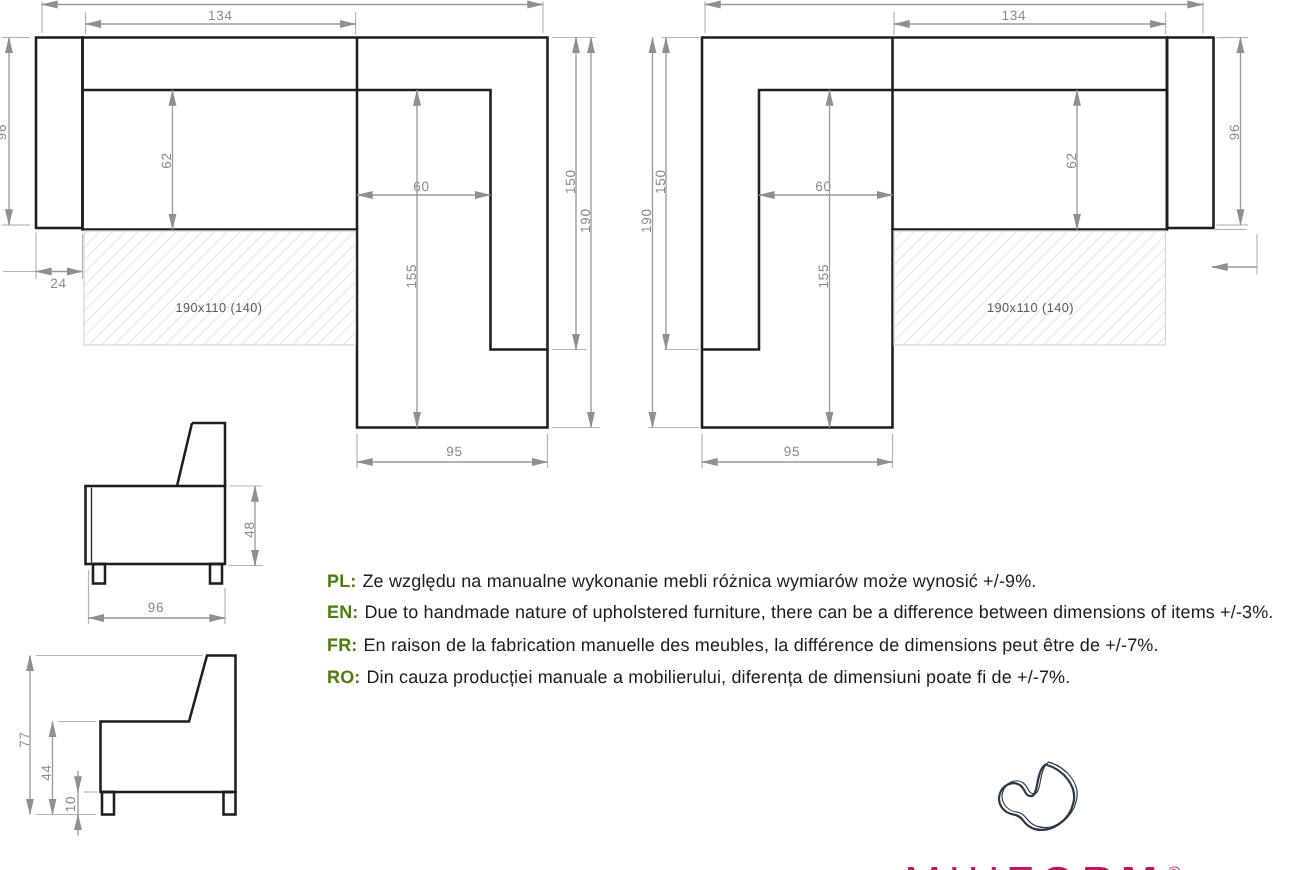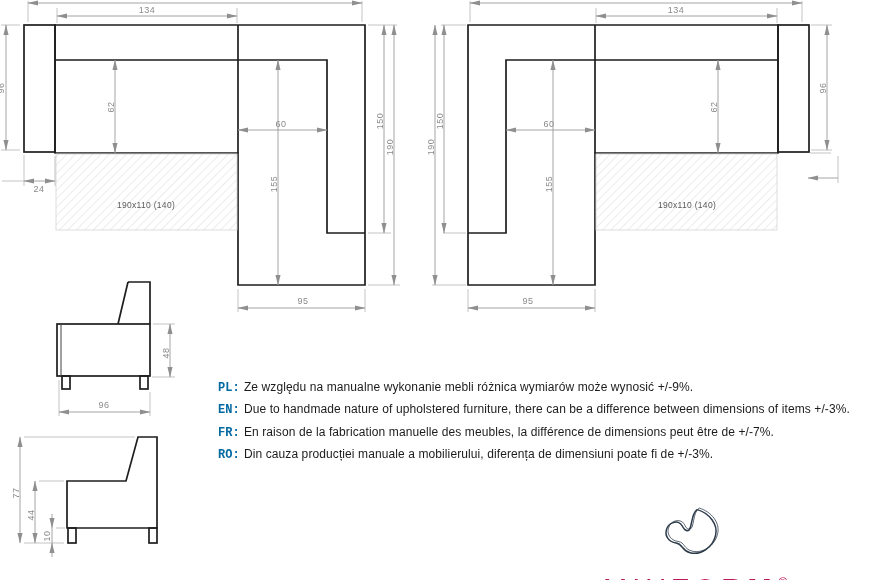--- a/index.html
+++ b/index.html
@@ -15,21 +15,21 @@
   .dtxt{font-family:"Liberation Sans",sans-serif;font-size:9px;fill:#8a8a8a;
         letter-spacing:0.5px;text-anchor:middle;}
   .htxt{font-family:"Liberation Sans",sans-serif;font-size:8.5px;fill:#5a5a5a;
         letter-spacing:0.3px;text-anchor:middle;}
   .hatchrect{fill:url(#hatch);stroke:#d4d4d4;stroke-width:0.8;}
 
   .notes{
     position:absolute;left:218px;top:377px;width:650px;
     font-size:12px;line-height:21.4px;color:#1c1c1c;letter-spacing:0.1px;
   }
-  .note b{font-weight:bold;color:#0369a1;margin-right:4px;font-family:Liberation Mono, monospace;}
+  .note b{font-weight:bold;color:#4d7c0f;margin-right:4px;}
 
   .logo{
     position:absolute;left:603px;top:506px;height:60px;
     display:flex;align-items:center;color:#be185d;flex-direction:column;
   }
   .logo .bean{position:static;flex:0 0 auto;margin-right:9px;}
   .wordmark{white-space:nowrap;font-size:29px;letter-spacing:5px;line-height:60px;}
   .wordmark .miu{font-weight:400;}
   .wordmark .form{font-weight:700;}
   .wordmark .reg{font-size:12px;font-weight:400;letter-spacing:0;
@@ -216,21 +216,21 @@
       <line class="dim" x1="52" y1="543" x2="52" y2="557" marker-start="url(#arr)"></line>
       <text class="dtxt" x="47" y="539" transform="rotate(-90 47 536)">10</text>
     </g>
   </g>
 </svg>
 
   <div class="notes">
     <div class="note"><b>PL:</b><span>Ze względu na manualne wykonanie mebli różnica wymiarów może wynosić +/-9%.</span></div>
     <div class="note"><b>EN:</b><span>Due to handmade nature of upholstered furniture, there can be a difference between dimensions of items +/-3%.</span></div>
     <div class="note"><b>FR:</b><span>En raison de la fabrication manuelle des meubles, la différence de dimensions peut être de +/-7%.</span></div>
-    <div class="note"><b>RO:</b><span>Din cauza producției manuale a mobilierului, diferența de dimensiuni poate fi de +/-3%.</span></div>
+    <div class="note"><b>RO:</b><span>Din cauza producției manuale a mobilierului, diferența de dimensiuni poate fi de +/-7%.</span></div>
   </div>
 
   <div class="logo">
     <svg class="bean" width="58" height="53" viewBox="0 0 66 60">
       <path d="M40,4 C54,8 64,21 61,33 C58,47 44,56 32,53 C22,50.5 24,43 16,42 C8,41 3,34 5,27 C7,19 16,16 21,20 C25,23.5 24,28 29,28 C35,28 32,9 40,4 Z" fill="none" stroke="#2c3a49" stroke-width="1.7" stroke-linejoin="round"></path>
       <path d="M40,4 C54,8 64,21 61,33 C58,47 44,56 32,53 C22,50.5 24,43 16,42 C8,41 3,34 5,27 C7,19 16,16 21,20 C25,23.5 24,28 29,28 C35,28 32,9 40,4 Z" transform="translate(2.3,-1.8)" fill="none" stroke="#2c3a49" stroke-width="0.9" stroke-linejoin="round"></path>
     </svg>
     <div class="wordmark"><span class="miu">MIU</span><span class="form">FORM</span><span class="reg">®</span></div>
   </div>
 

